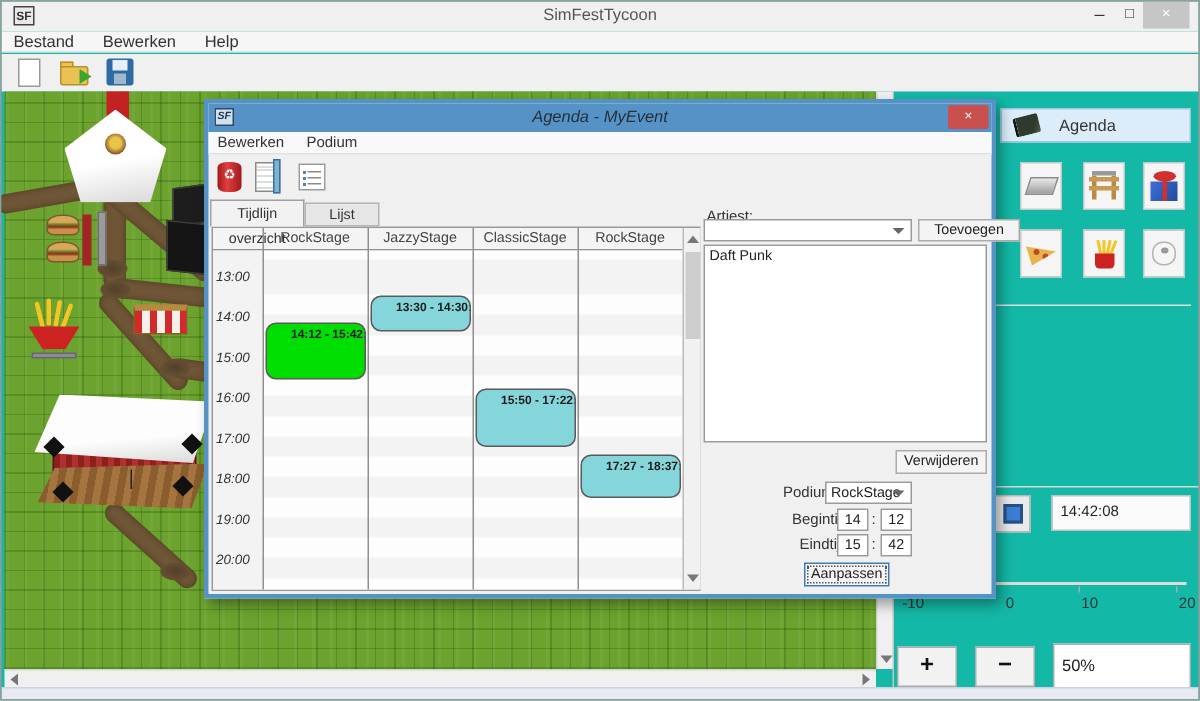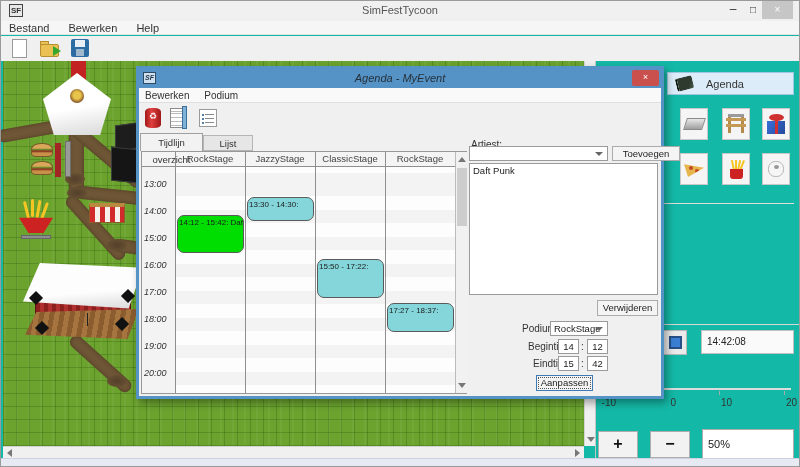--- a/index.html
+++ b/index.html
@@ -141,21 +141,21 @@
   .vline{position:absolute;top:0;width:1px;height:241px;background:#8f8f8f;}
   .gutter{position:absolute;left:0;top:15px;width:33px;height:226px;background:#f3f3f3;}
   .hour-label{position:absolute;left:2px;font-size:9px;color:#333;font-style:italic;}
   .schedule-body{position:absolute;left:33px;top:15px;width:280px;height:226px;overflow:hidden;
        background-image:
          repeating-linear-gradient(180deg,#f3f3f3 0 13.5px,#fdfdfd 13.5px 27px),
          repeating-linear-gradient(180deg,#d9d9d9 0 1px,transparent 1px 13.5px),
          repeating-linear-gradient(180deg,#9b9b9b 0 1px,transparent 1px 27px);
        background-position:0 16px,0 2.5px,0 16px;}
   .event{position:absolute;width:67px;background:#84d6da;border:1px solid #5a5a5a;border-radius:7px;
-         font-size:8px;color:#1c1c1c;padding:2px 1px;overflow:hidden;white-space:nowrap;}
+         font-size:8px;color:#1c1c1c;padding:2px 16px;overflow:hidden;white-space:nowrap;font-weight:bold;}
   .event.selected{background:#00dd00;}
   .grid-scroll{position:absolute;left:313px;top:0;width:12px;height:241px;background:#f1f1f1;border-left:1px solid #bbb;}
   .grid-thumb{position:absolute;left:1px;top:16px;width:10px;height:58px;background:#cdcdcd;}
   .dlg-label{position:absolute;font-size:10px;color:#333;}
   .combo{position:absolute;background:#fff;border:1px solid #9a9a9a;font-size:9.5px;color:#222;line-height:13px;padding-left:3px;}
   .combo .chev{position:absolute;right:4px;top:5px;width:0;height:0;border-left:4px solid transparent;border-right:4px solid transparent;border-top:4px solid #666;}
   .btn{position:absolute;background:#f4f4f4;border:1px solid #ababab;font-size:9.5px;color:#222;text-align:center;}
   .listbox{position:absolute;left:330px;top:94px;width:189px;height:132px;background:#fff;border:1px solid #9a9a9a;font-size:9.5px;color:#222;padding:1px 3px;}
   .num-field{position:absolute;width:21px;height:15px;background:#fff;border:1px solid #9a9a9a;font-size:9.5px;color:#222;text-align:center;
              font-family:"Liberation Sans",sans-serif;padding:0;}

